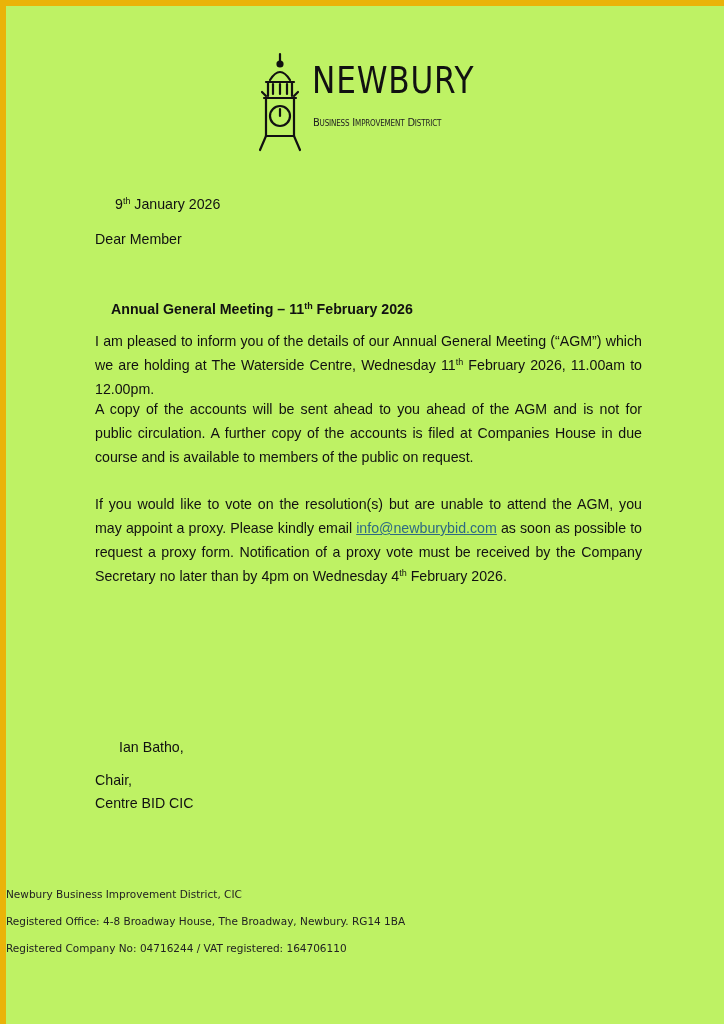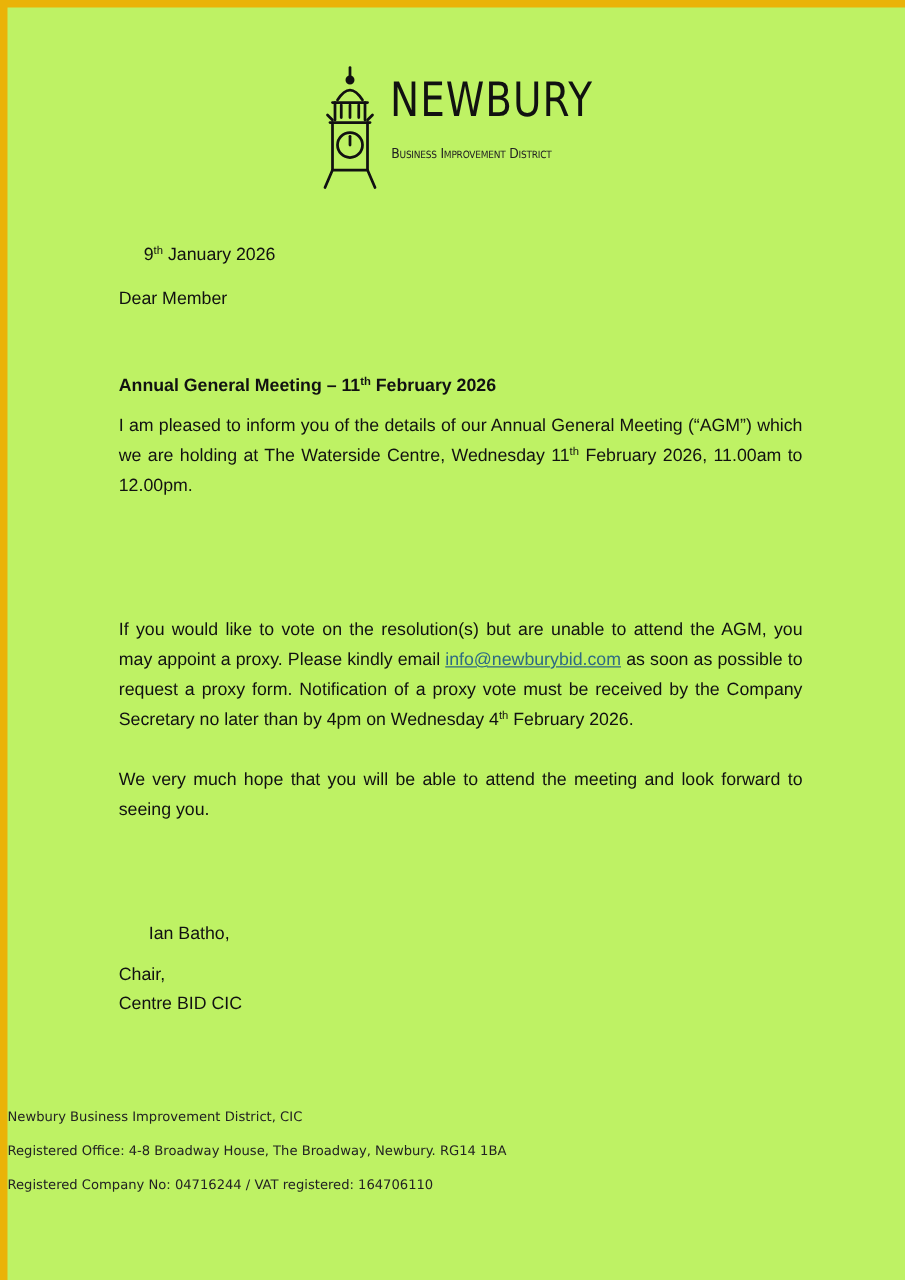--- a/index.html
+++ b/index.html
@@ -58,28 +58,28 @@
       </g>
     </svg>
     <div class="logo-word">NEWBURY</div>
     <div class="logo-sub">Business Improvement District</div>
   </div>
 
   <div class="text" style="top:186px;margin-left:20px;"><span>9</span><sup>th</sup><span> January 2026</span></div>
 
   <div class="text" style="top:221px;">Dear Member</div>
 
-  <div class="text bold" style="top:291px;"><span>Annual General Meeting – 11</span><sup>th</sup><span> February 2026</span></div>
+  <div class="text bold" style="top:291px;margin-left:16px;"><span>Annual General Meeting – 11</span><sup>th</sup><span> February 2026</span></div>
 
   <div class="text justify" style="top:323px;"><span>I am pleased to inform you of the details of our Annual General Meeting (“AGM”) which we are holding at The Waterside Centre, Wednesday 11</span><sup>th</sup><span> February 2026, 11.00am to 12.00pm.</span></div>
 
+  <div class="text justify" style="top:391px;">A copy of the accounts will be sent ahead to you ahead of the AGM and is not for public circulation. A further copy of the accounts is filed at Companies House in due course and is available to members of the public on request.</div>
 
   <div class="text justify" style="top:486px;"><span>If you would like to vote on the resolution(s) but are unable to attend the AGM, you may appoint a proxy. Please kindly email </span><a class="email" href="#">info@newburybid.com</a><span> as soon as possible to request a proxy form. Notification of a proxy vote must be received by the Company Secretary no later than by 4pm on Wednesday 4</span><sup>th</sup><span> February 2026.</span></div>
 
-  <div class="text justify" style="top:606px;">We very much hope that you will be able to attend the meeting and look forward to seeing you.</div>
 
   <div class="text" style="top:729px;margin-left:24px;">Ian Batho,</div>
   <div class="text" style="top:762px;">Chair,</div>
   <div class="text" style="top:785px;">Centre BID CIC</div>
 
   <div class="footer" style="top:882px;">Newbury Business Improvement District, CIC</div>
   <div class="footer" style="top:909px;">Registered Office: 4-8 Broadway House, The Broadway, Newbury. RG14 1BA</div>
   <div class="footer" style="top:936px;">Registered Company No: 04716244 / VAT registered: 164706110</div>
 </div>
 

